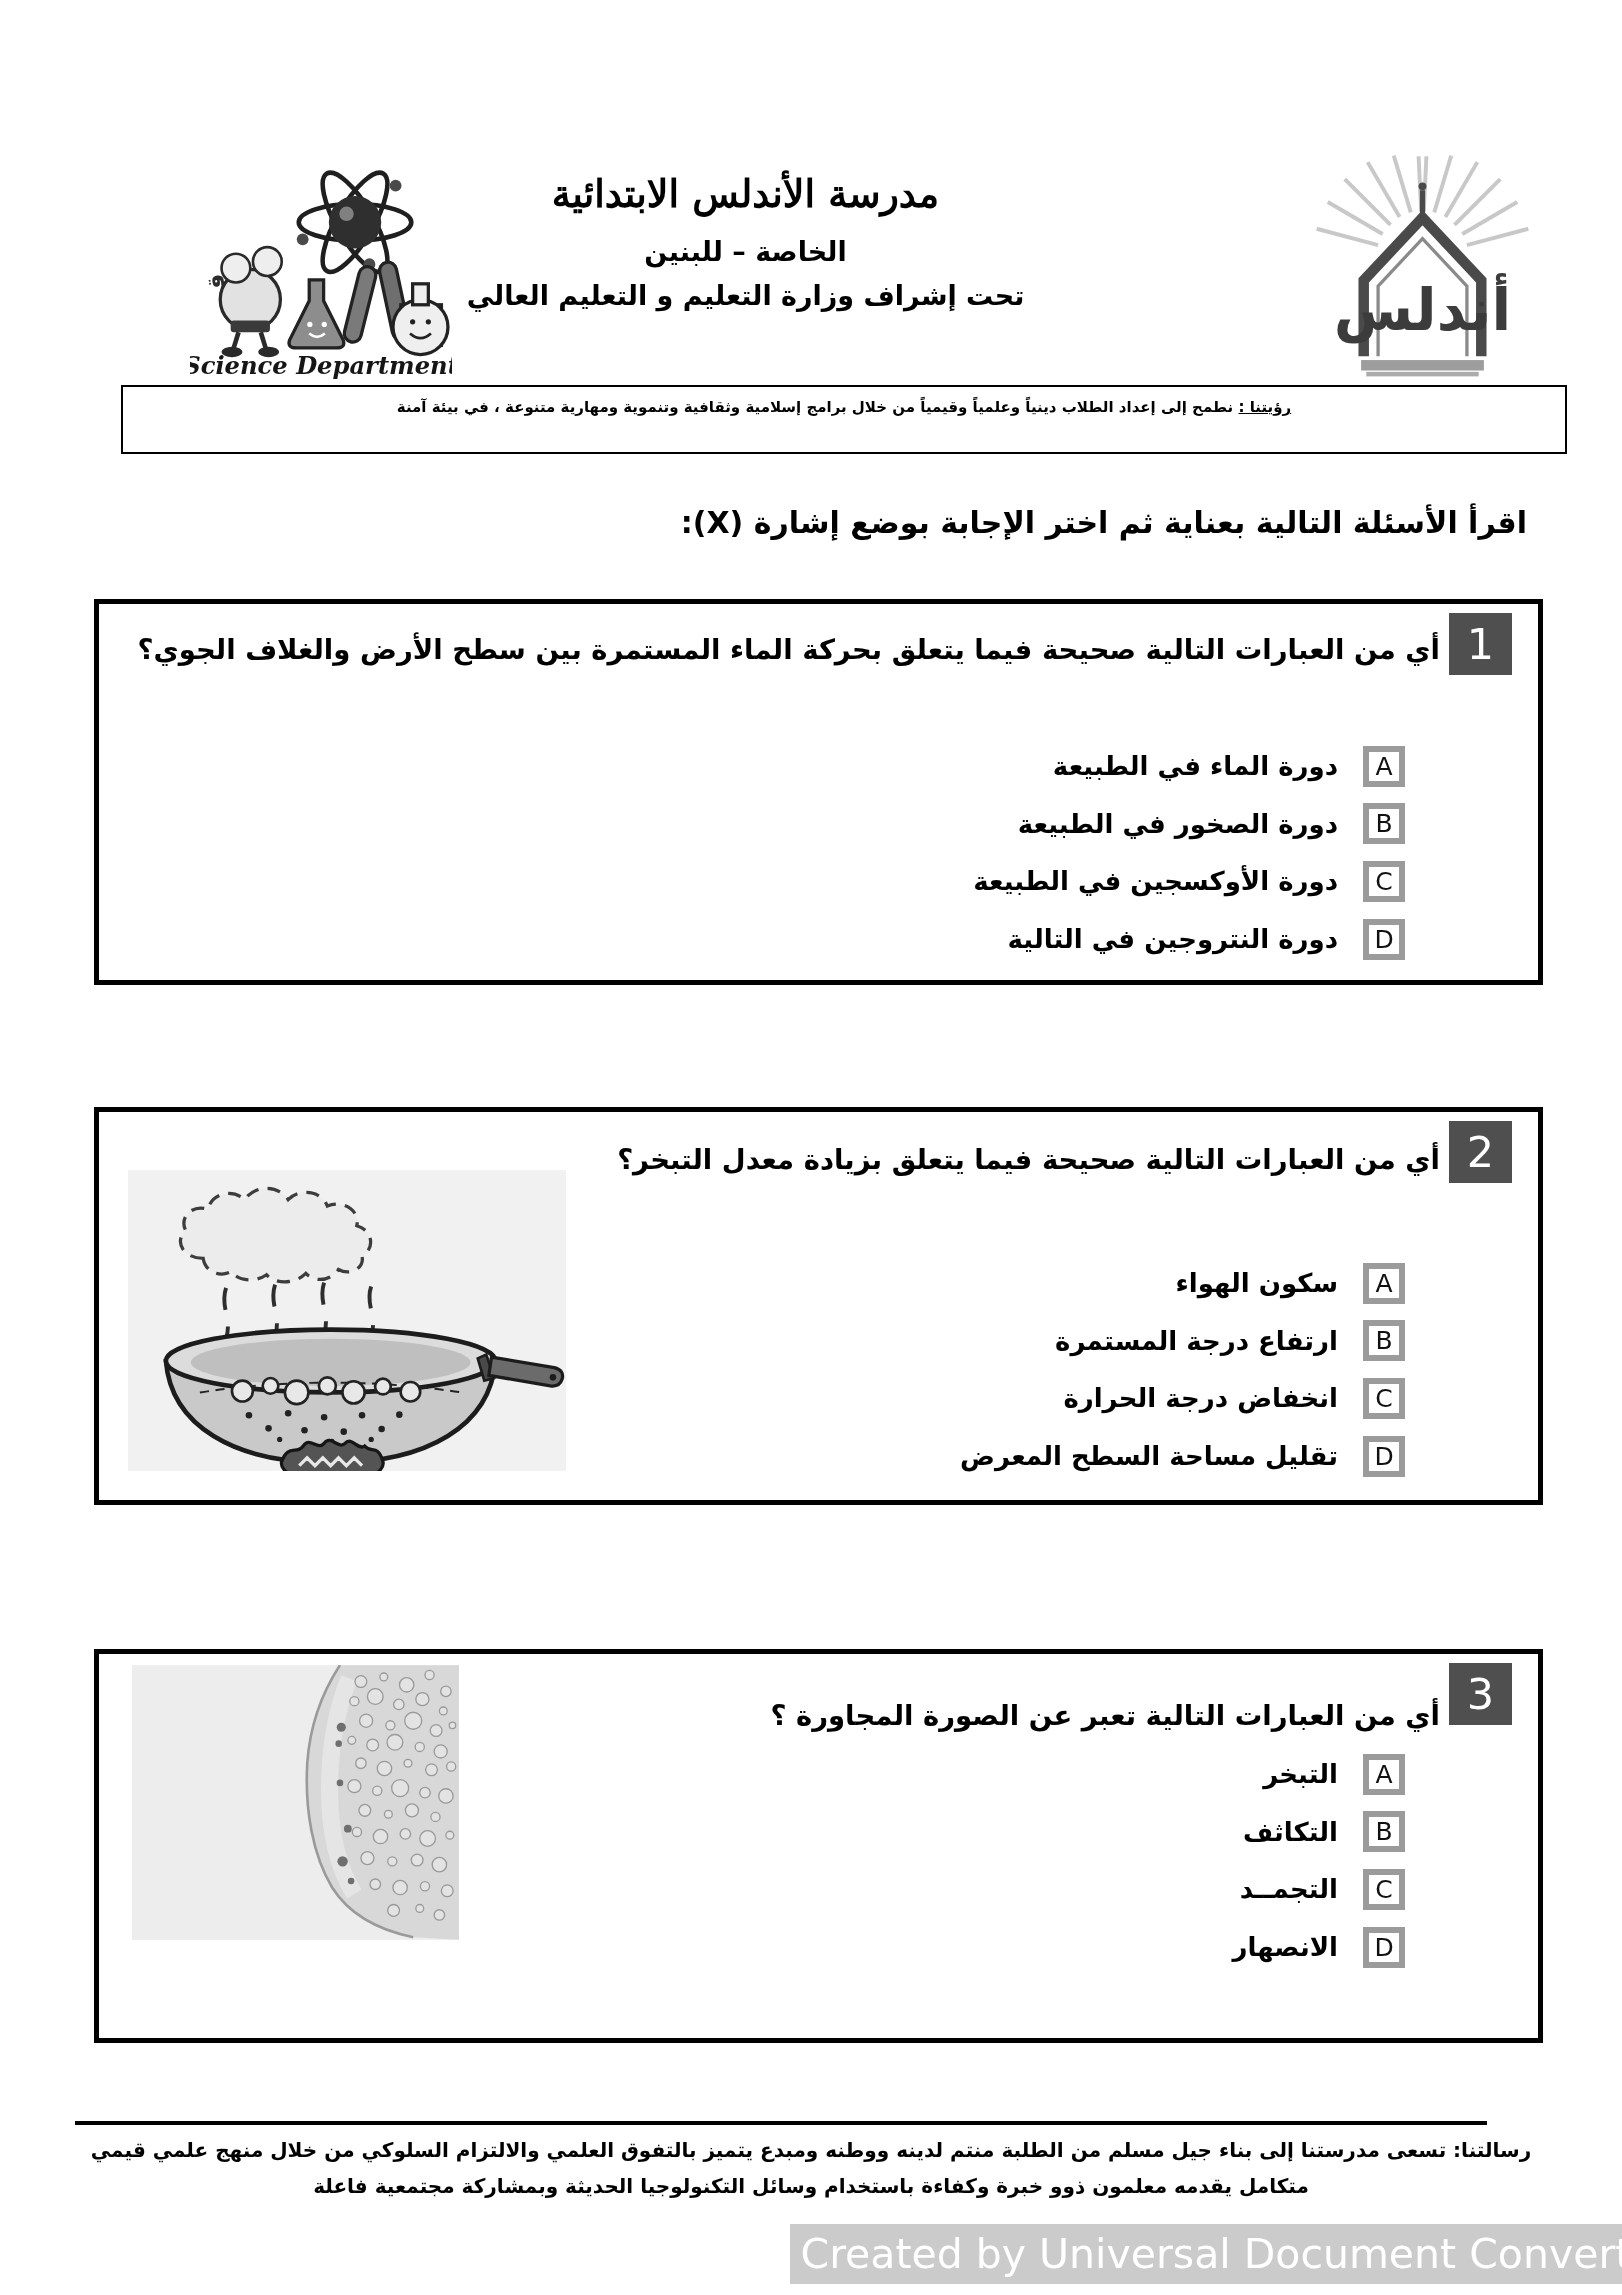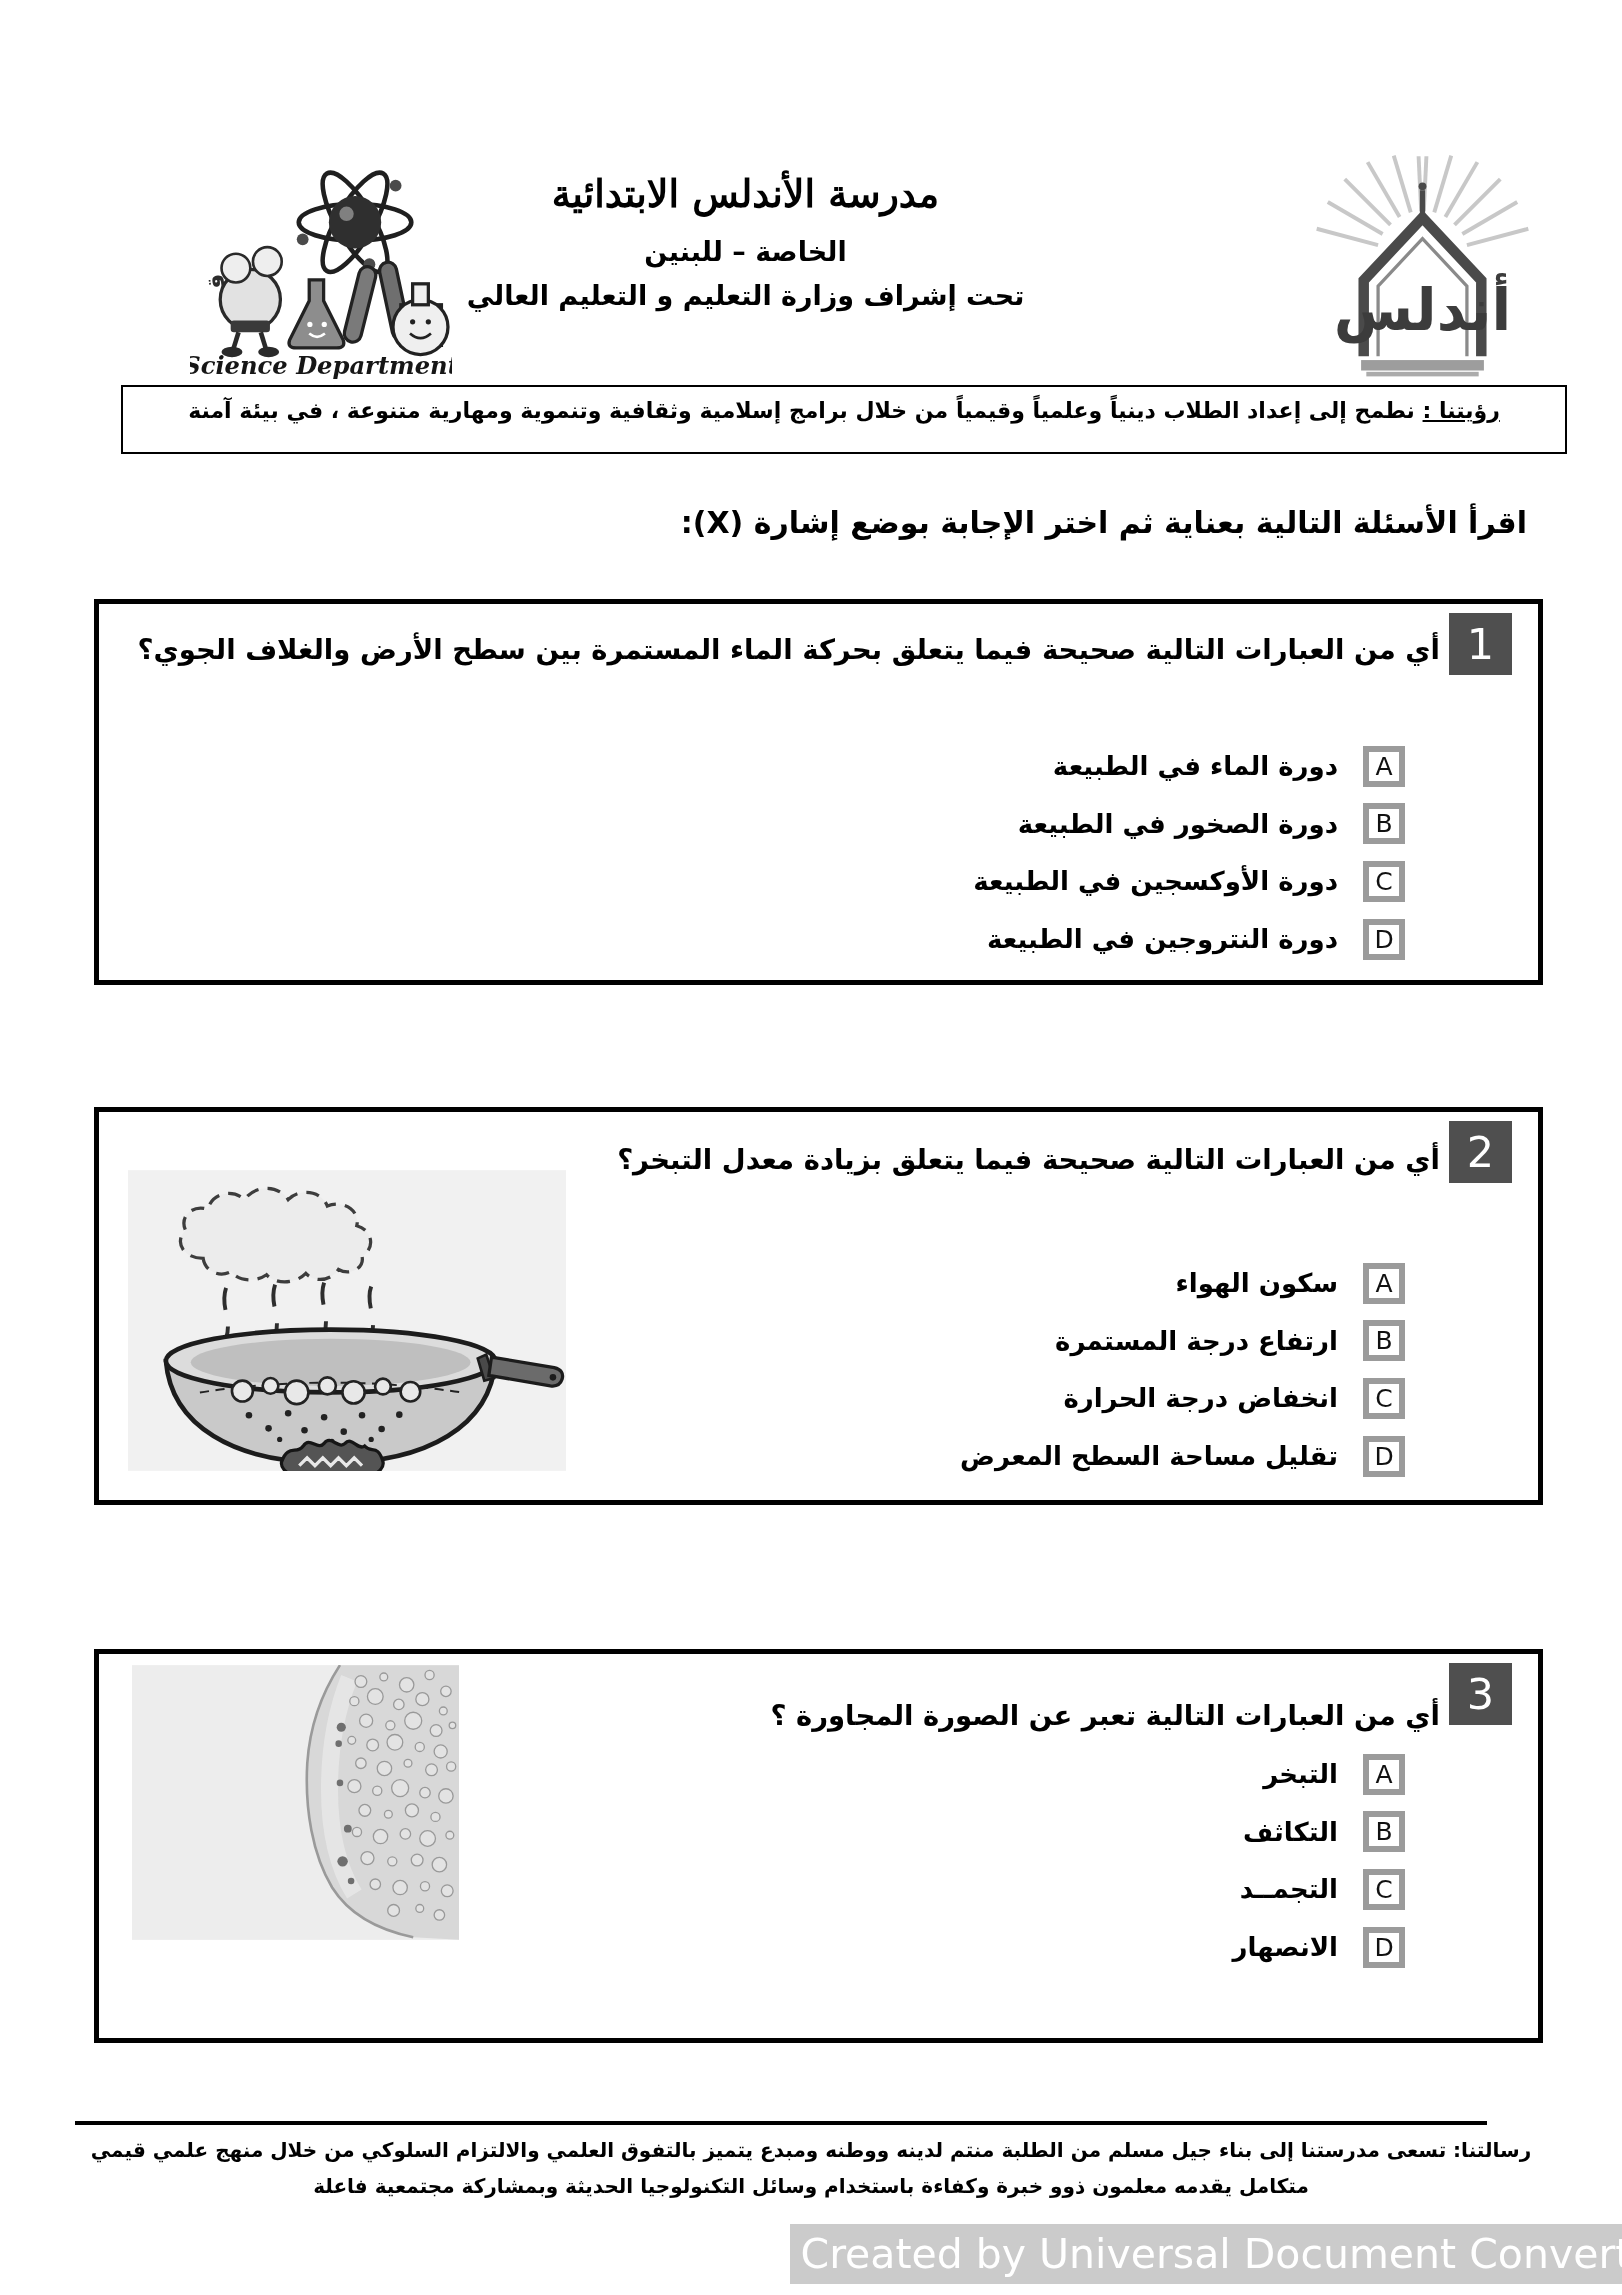--- a/index.html
+++ b/index.html
@@ -7,21 +7,21 @@
         font-family:"DejaVu Sans",sans-serif;color:#000;}
   
   .logo-left{position:absolute;left:190px;top:149px;width:262px;height:233px;}
   .logo-right{position:absolute;left:1301px;top:152px;width:243px;height:228px;}
   .head-center{position:absolute;left:353px;top:171px;width:785px;text-align:center;direction:rtl;}
   .school-name{font-family:"DejaVu Serif",serif;font-size:38px;font-weight:bold;margin-bottom:19.6px;}
   .school-type{font-size:27px;font-weight:bold;margin-bottom:13px;}
   .supervision{font-size:27px;font-weight:bold;}
   
   .vision-box{position:absolute;left:121px;top:385px;width:1446px;height:69px;border:2px solid #000;
-              box-sizing:border-box;direction:rtl;text-align:center;font-size:22px;font-weight:bold;padding-top:11px;}
+              box-sizing:border-box;direction:rtl;text-align:center;font-size:15px;font-weight:bold;padding-top:11px;}
   .vision-label{text-decoration:underline;}
   
   .subject-line{position:absolute;top:461px;right:54px;direction:rtl;font-size:26px;font-weight:bold;white-space:nowrap;}
   .instruction{position:absolute;top:505px;right:96px;direction:rtl;font-size:30px;font-weight:bold;white-space:nowrap;}
   
   .qbox{position:absolute;left:94px;width:1449px;border:5.9px solid #000;background:#fff;box-sizing:border-box;}
   .q1{top:599px;height:386px;}
   .q2{top:1107px;height:398px;}
   .q3{top:1649px;height:394px;}
   .qbadge{position:absolute;top:9.2px;right:26px;width:63px;height:62px;background:#4f4f4f;color:#fff;
@@ -153,21 +153,21 @@
       <div class="opt">
         <span class="cb">B</span>
         <span class="olabel">دورة الصخور في الطبيعة</span>
       </div>
       <div class="opt">
         <span class="cb">C</span>
         <span class="olabel">دورة الأوكسجين في الطبيعة</span>
       </div>
       <div class="opt">
         <span class="cb">D</span>
-        <span class="olabel">دورة النتروجين في الطبيعة</span>
+        <span class="olabel">دورة النتروجين في التالية</span>
       </div>
     </div>
   </section>
 
   <section class="qbox q2">
     <div class="qbadge">2</div>
     <div class="qtext">أي من العبارات التالية صحيحة فيما يتعلق بزيادة معدل التبخر؟</div>
     <div class="qimg">
       <svg width="438" height="301" viewBox="0 0 670 460">
         <rect width="670" height="460" fill="#f1f1f1"></rect>

